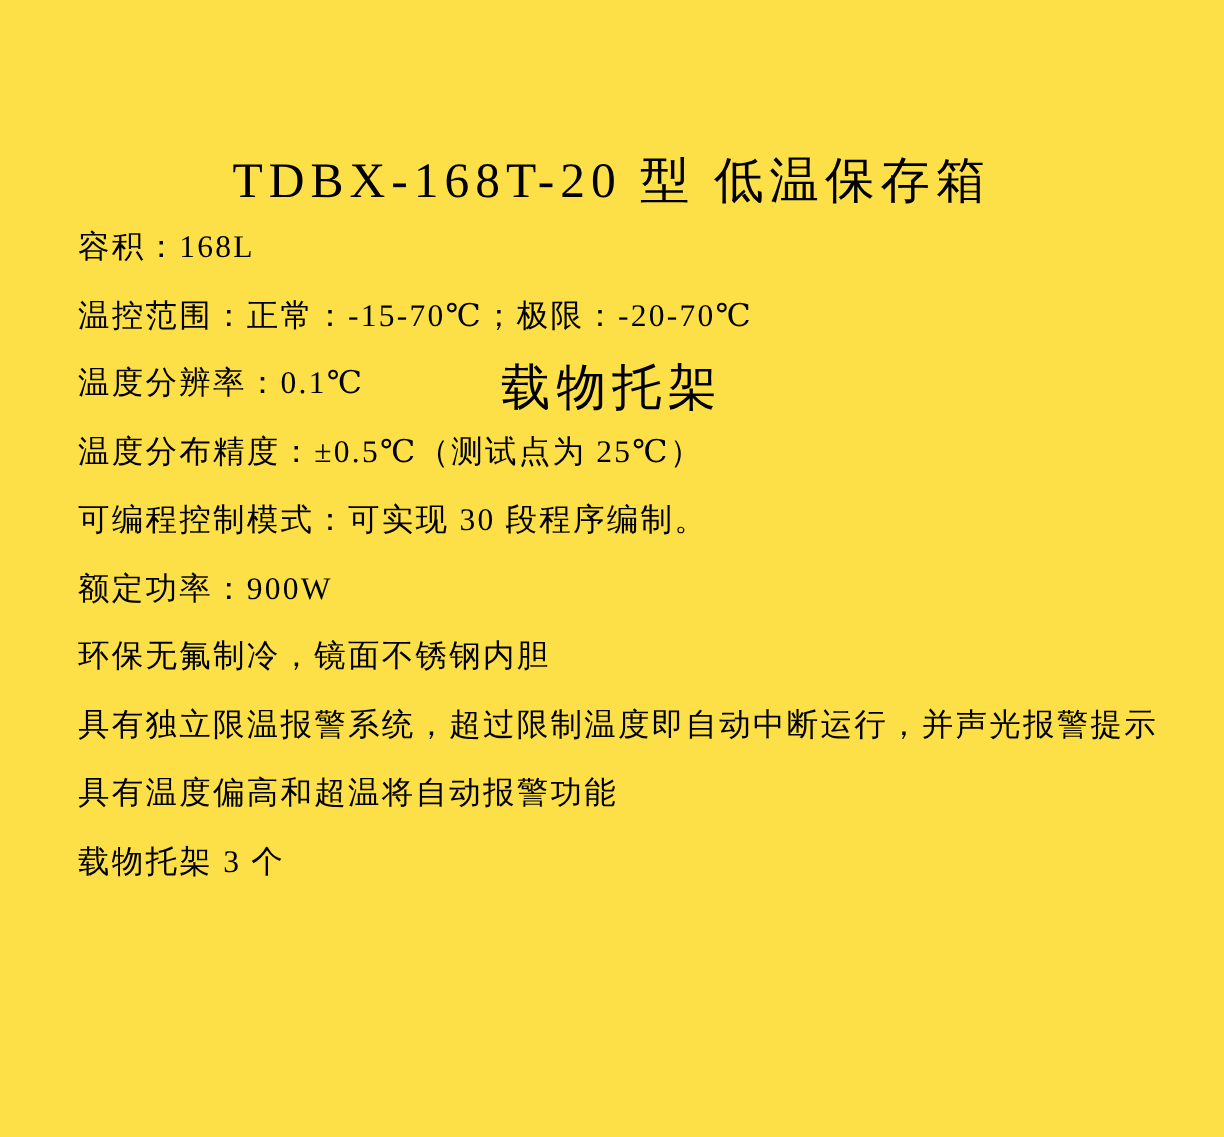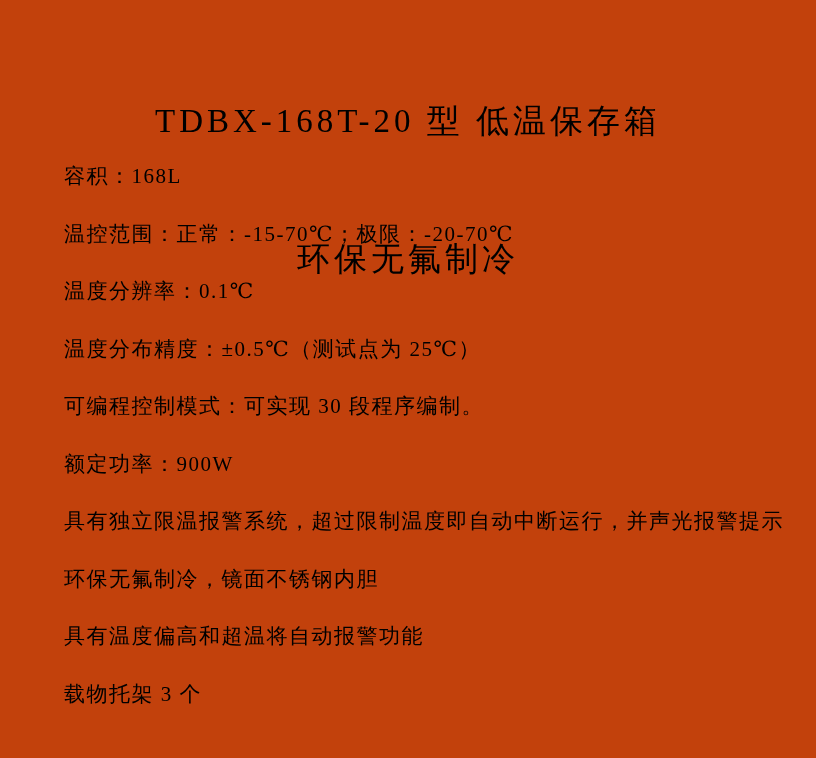--- a/index.html
+++ b/index.html
@@ -11,21 +11,21 @@
     height: 758px;
     background: #ffffff;
     color: #000000;
     font-family: "Liberation Serif", "DejaVu Serif", serif;
     overflow: hidden;
   }
   .page {
     position: relative;
     width: 816px;
     height: 758px;
-    background: #c2410c;
+    background: #fde047;
     box-sizing: border-box;
   }
   .doc-title {
     margin: 0;
     padding-top: 6px;
     text-align: center;
     font-size: 33px;
     line-height: 46px;
     font-weight: 400;
     letter-spacing: 4px;
@@ -34,40 +34,40 @@
   .doc-title .title-line {
     display: block;
   }
   .doc-body {
     position: absolute;
     top: 140px;
     left: 48px;
     right: 40px;
   }
   .spec-line {
-    margin: 16px;
+    margin: 4px;
     font-size: 21px;
     line-height: 41.5px;
     letter-spacing: 1.5px;
     white-space: nowrap;
   }
 </style>
 </head>
 <body>
 
 <div class="page">
   <h1 class="doc-title">
     <span class="title-line">TDBX-168T-20 型 低温保存箱</span>
-    <span class="title-line">环保无氟制冷</span>
+    <span class="title-line">载物托架</span>
   </h1>
   <div class="doc-body">
     <p class="spec-line">容积：168L</p>
     <p class="spec-line">温控范围：正常：-15-70℃；极限：-20-70℃</p>
     <p class="spec-line">温度分辨率：0.1℃</p>
     <p class="spec-line">温度分布精度：±0.5℃（测试点为 25℃）</p>
     <p class="spec-line">可编程控制模式：可实现 30 段程序编制。</p>
     <p class="spec-line">额定功率：900W</p>
+    <p class="spec-line">环保无氟制冷，镜面不锈钢内胆</p>
     <p class="spec-line">具有独立限温报警系统，超过限制温度即自动中断运行，并声光报警提示</p>
-    <p class="spec-line">环保无氟制冷，镜面不锈钢内胆</p>
     <p class="spec-line">具有温度偏高和超温将自动报警功能</p>
     <p class="spec-line">载物托架 3 个</p>
   </div>
 </div>
 
 </body></html>

